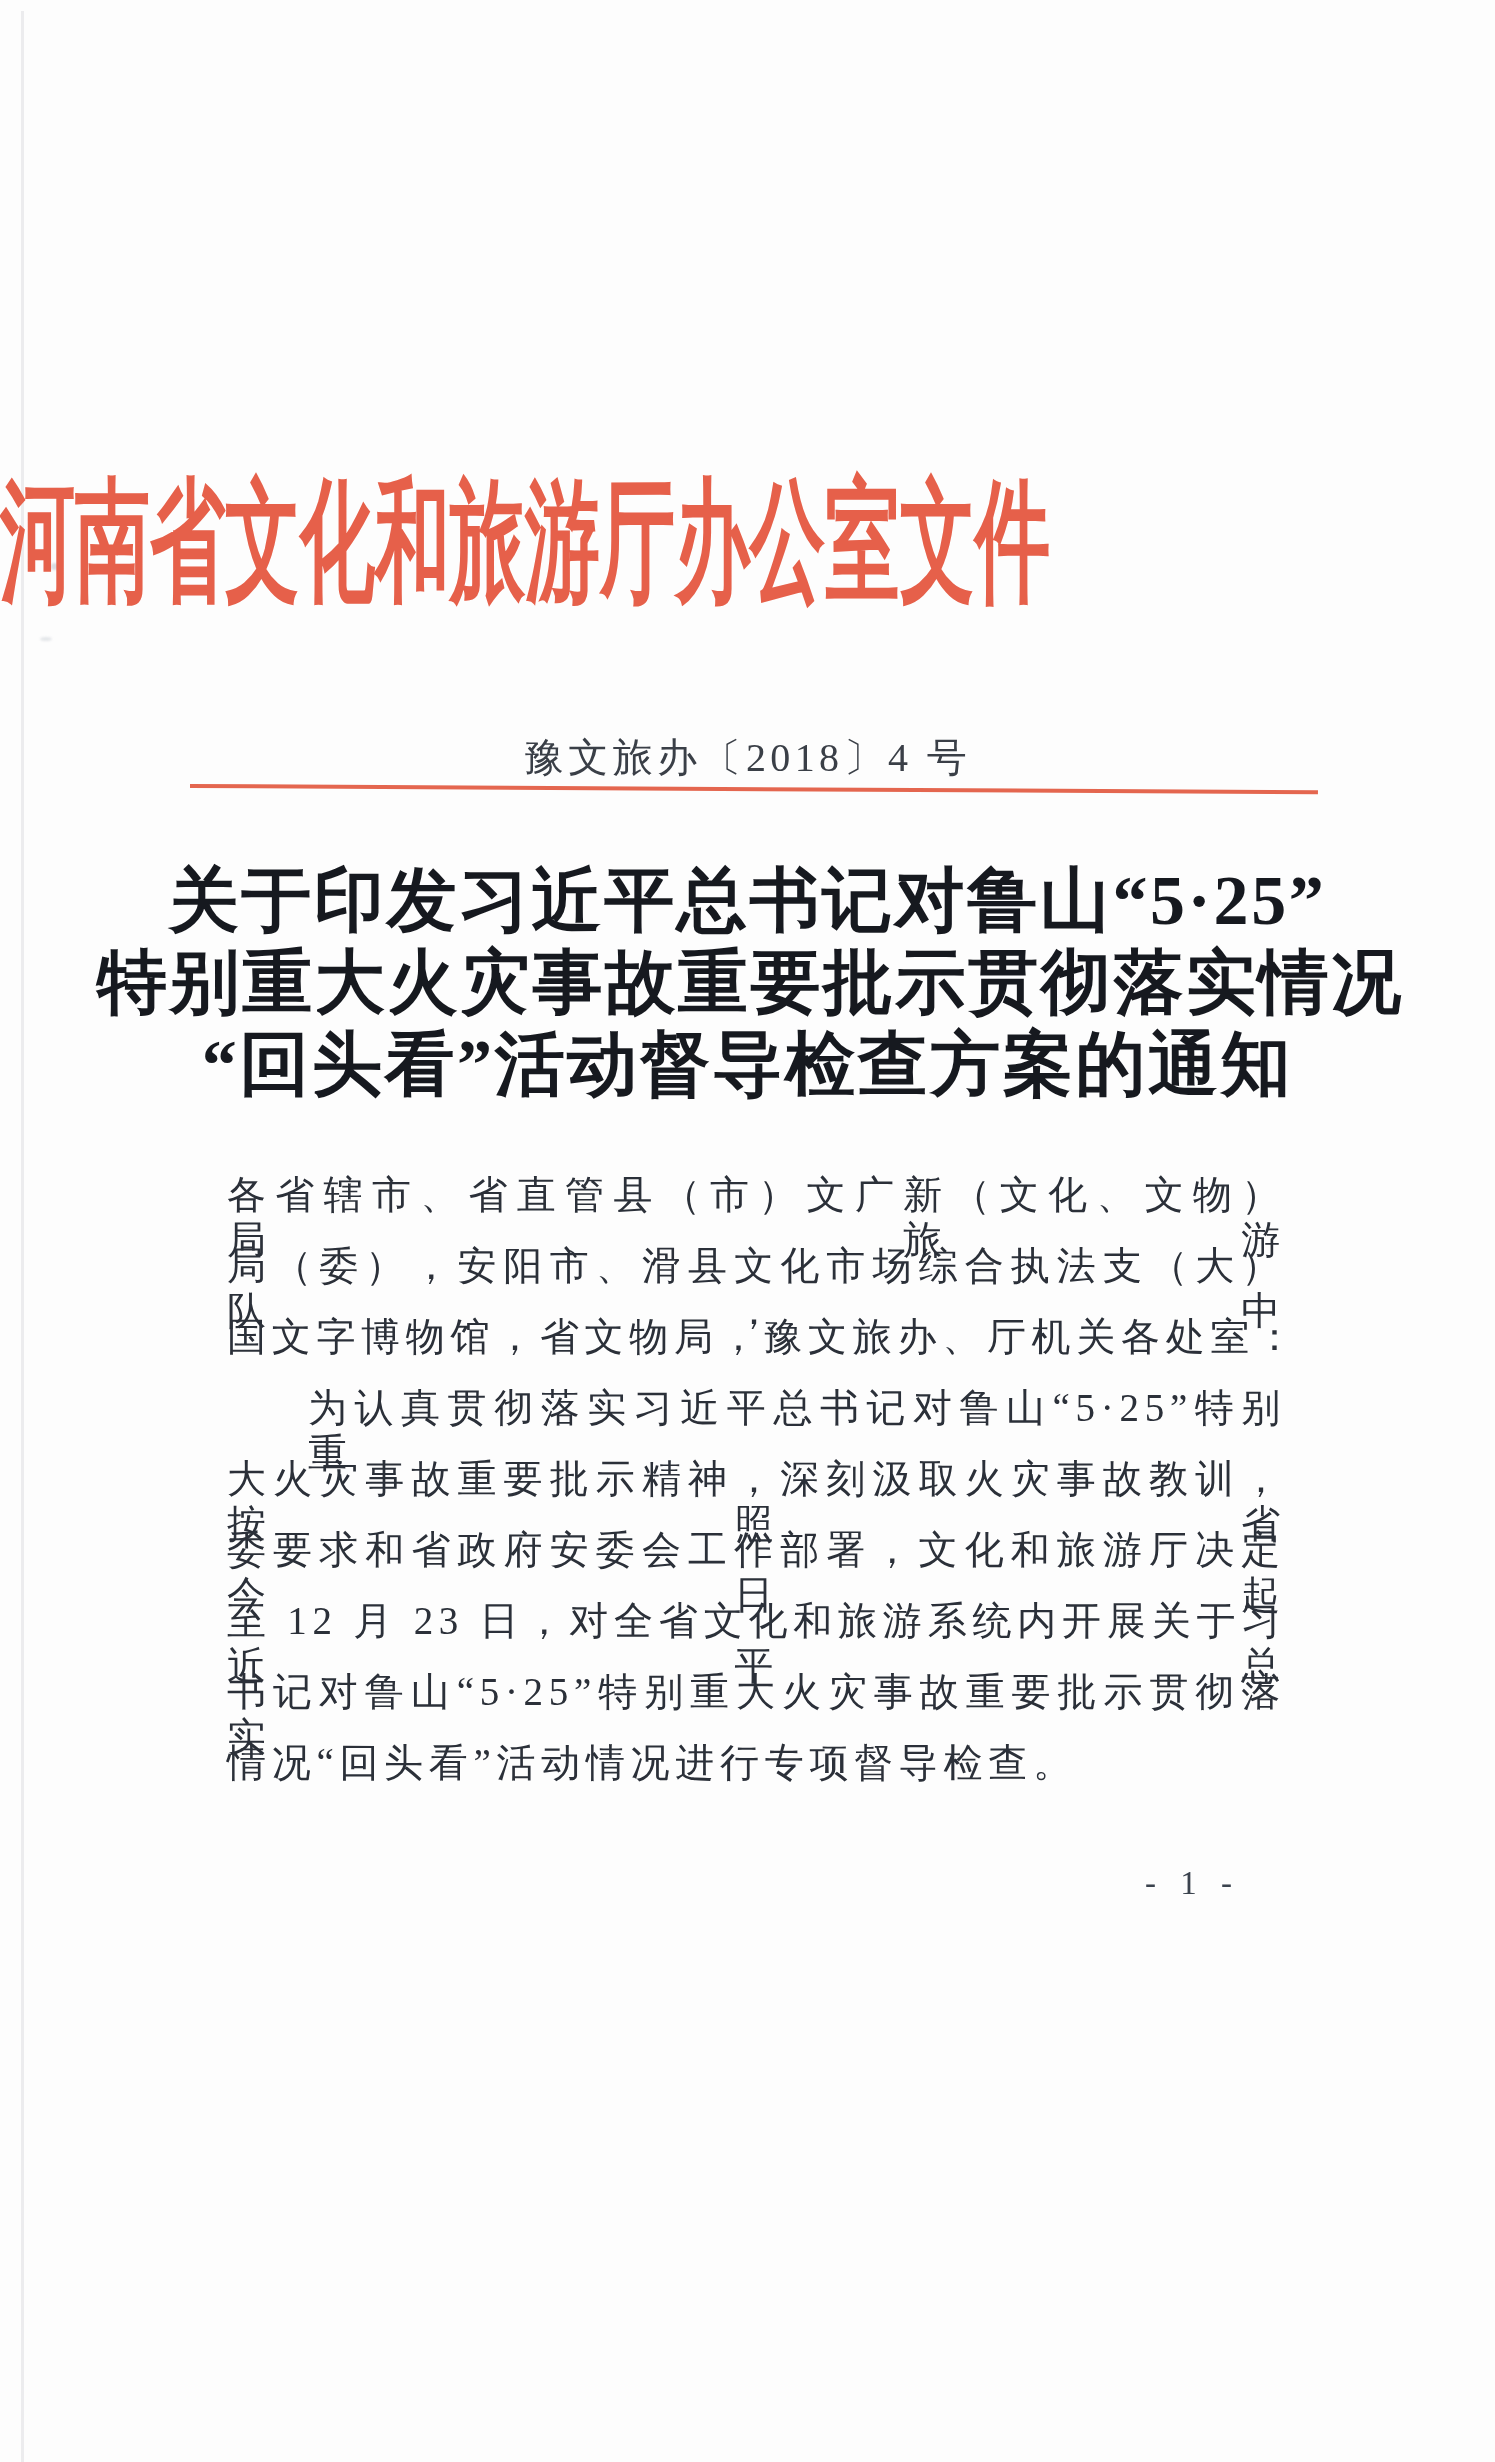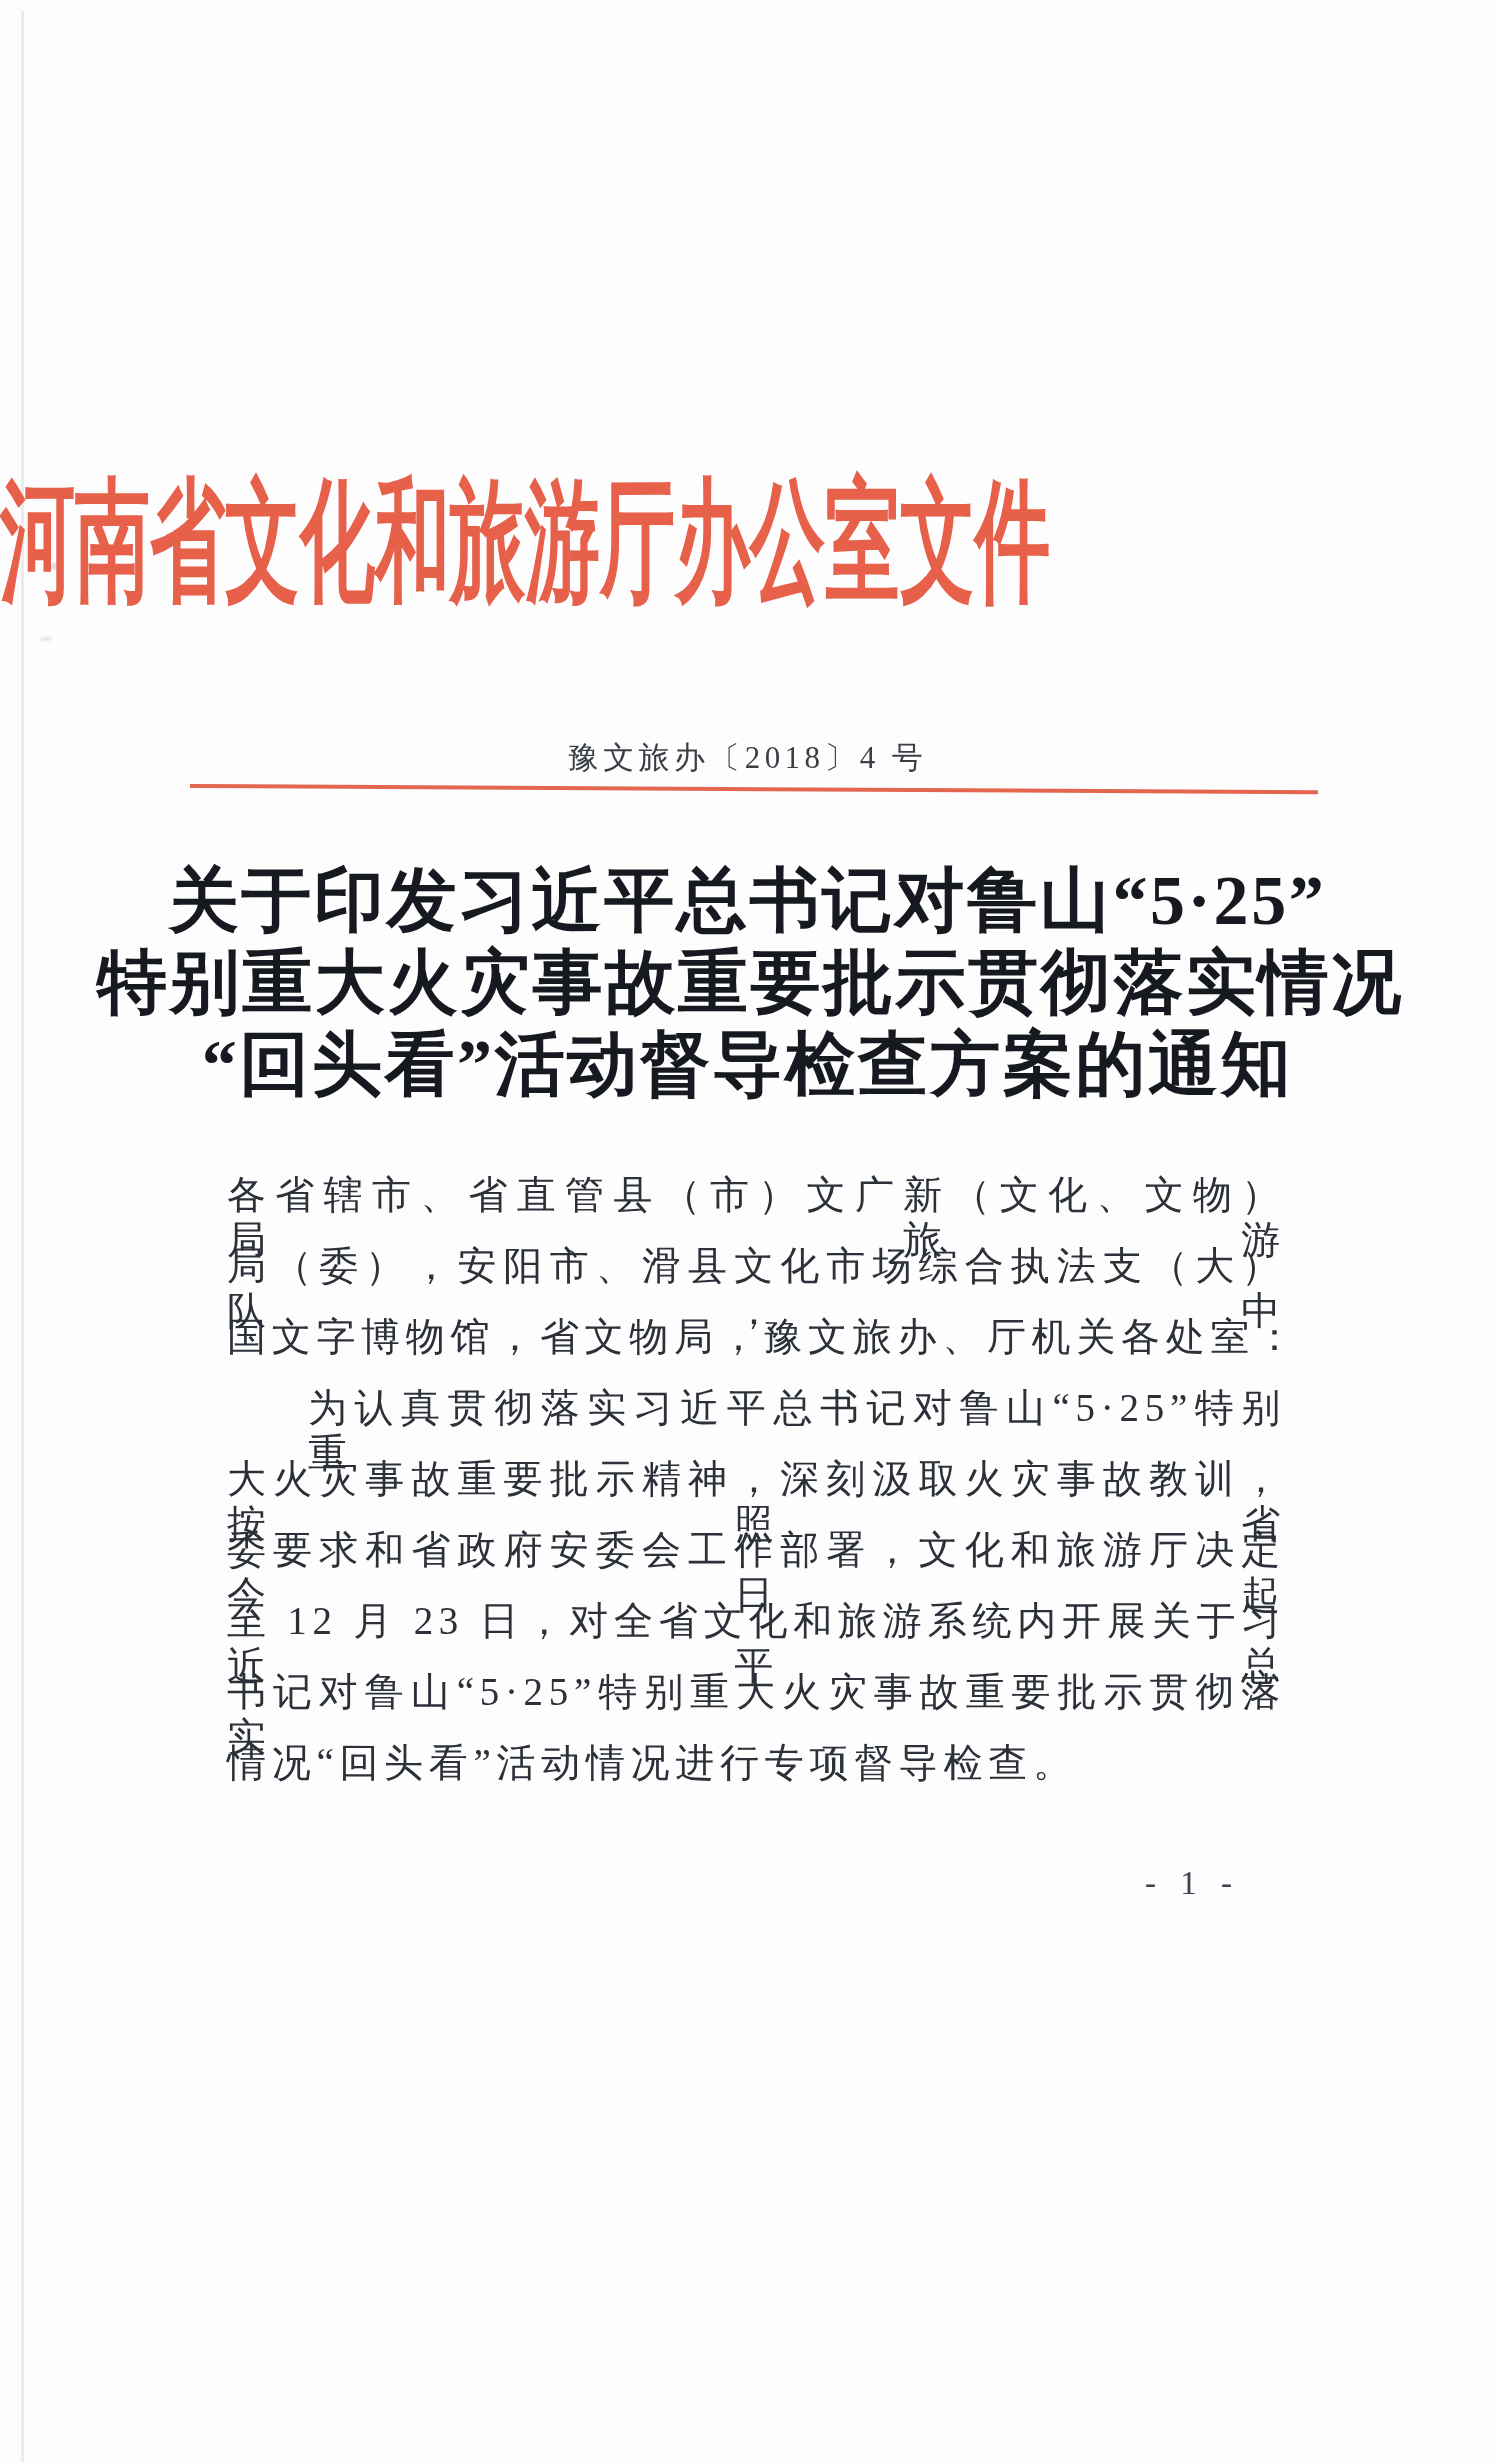--- a/index.html
+++ b/index.html
@@ -35,21 +35,21 @@
     color:#e6604a;
     letter-spacing:0px;
     transform:scaleY(1.78);
     transform-origin:center top;
   }
 
   
   .doc-number{
     position:absolute;top:737px;left:0;width:100%;
     text-align:center;
-    font-size:31px;line-height:42px;
+    font-size:40px;line-height:42px;
     letter-spacing:4.4px;
     color:#3a3f47;
   }
 
   
   .red-rule{
     position:absolute;left:190px;top:784px;
     width:1128px;height:3.5px;
     background:#e4664f;
     transform:rotate(0.32deg);

